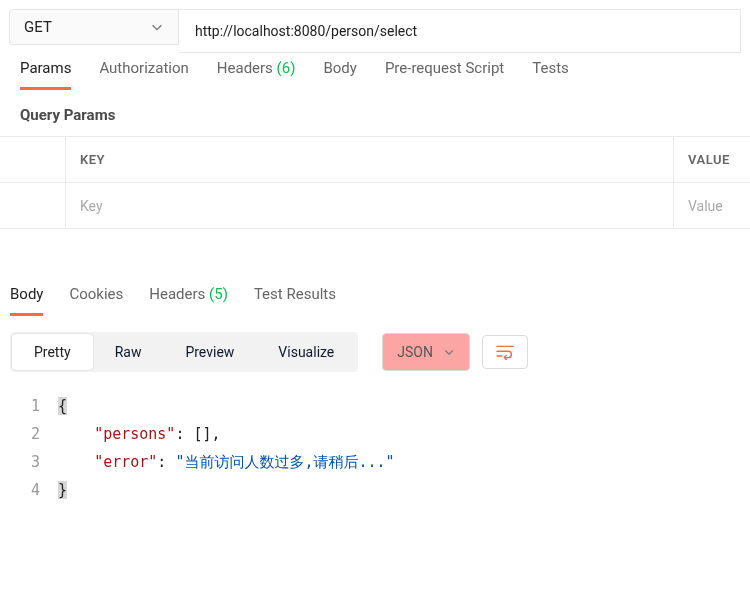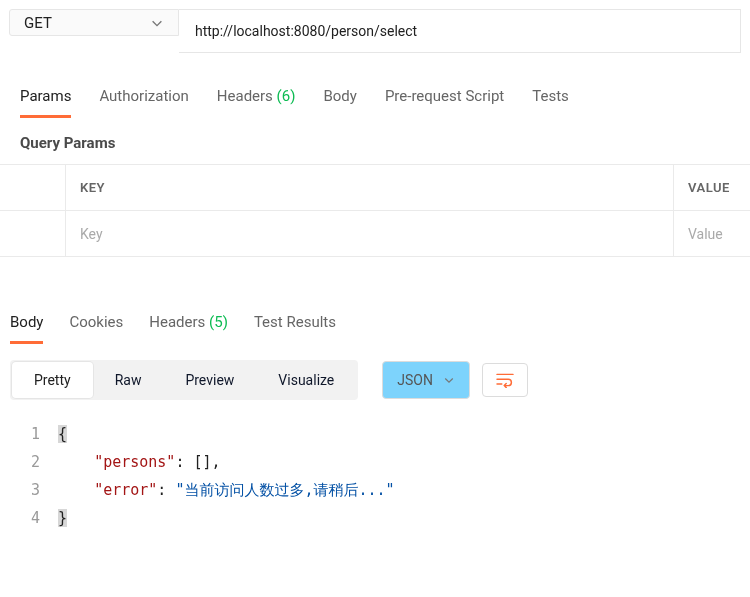--- a/index.html
+++ b/index.html
@@ -10,21 +10,21 @@
       background: #fff;
       width: 750px;
       overflow: hidden;
     }
     .request-bar {
       display: flex;
       padding: 9px 9px 0 9px;
     }
     .method-select {
       width: 170px;
-      height: 27px;
+      height: 36px;
       border: 1px solid #e6e6e6;
       background: #fafafa;
       display: flex;
       align-items: center;
       justify-content: space-between;
       padding: 0 14px;
       cursor: pointer;
       border-top-left-radius: 3px;
       border-bottom-left-radius: 3px;
     }
@@ -43,21 +43,20 @@
       font-size: 14px;
       color: #212121;
       background: #fff;
       outline: none;
       font-family: inherit;
     }
     .tabs1 {
       display: flex;
       gap: 28px;
       padding: 0 20px;
-      margin-top: 28px;
     }
     .tab {
       font-size: 15px;
       color: #666;
       padding: 6px 0 10px 0;
       cursor: pointer;
       white-space: nowrap;
     }
     .tab.active {
       color: #212121;
@@ -148,21 +147,21 @@
     .dd-btn {
       display: flex;
       align-items: center;
       gap: 10px;
       border: 1px solid #dcdcdc;
       border-radius: 4px;
       padding: 10px 14px;
       font-size: 14px;
       color: #555;
       cursor: pointer;
-      background: #7dd3fc;
+      background: #fca5a5;
       margin-left: 16px;
     }
     .icon-btn {
       border: 1px solid #dcdcdc;
       border-radius: 4px;
       padding: 8px 12px;
       cursor: pointer;
       background: #fff;
       margin-left: 4px;
       display: flex;

